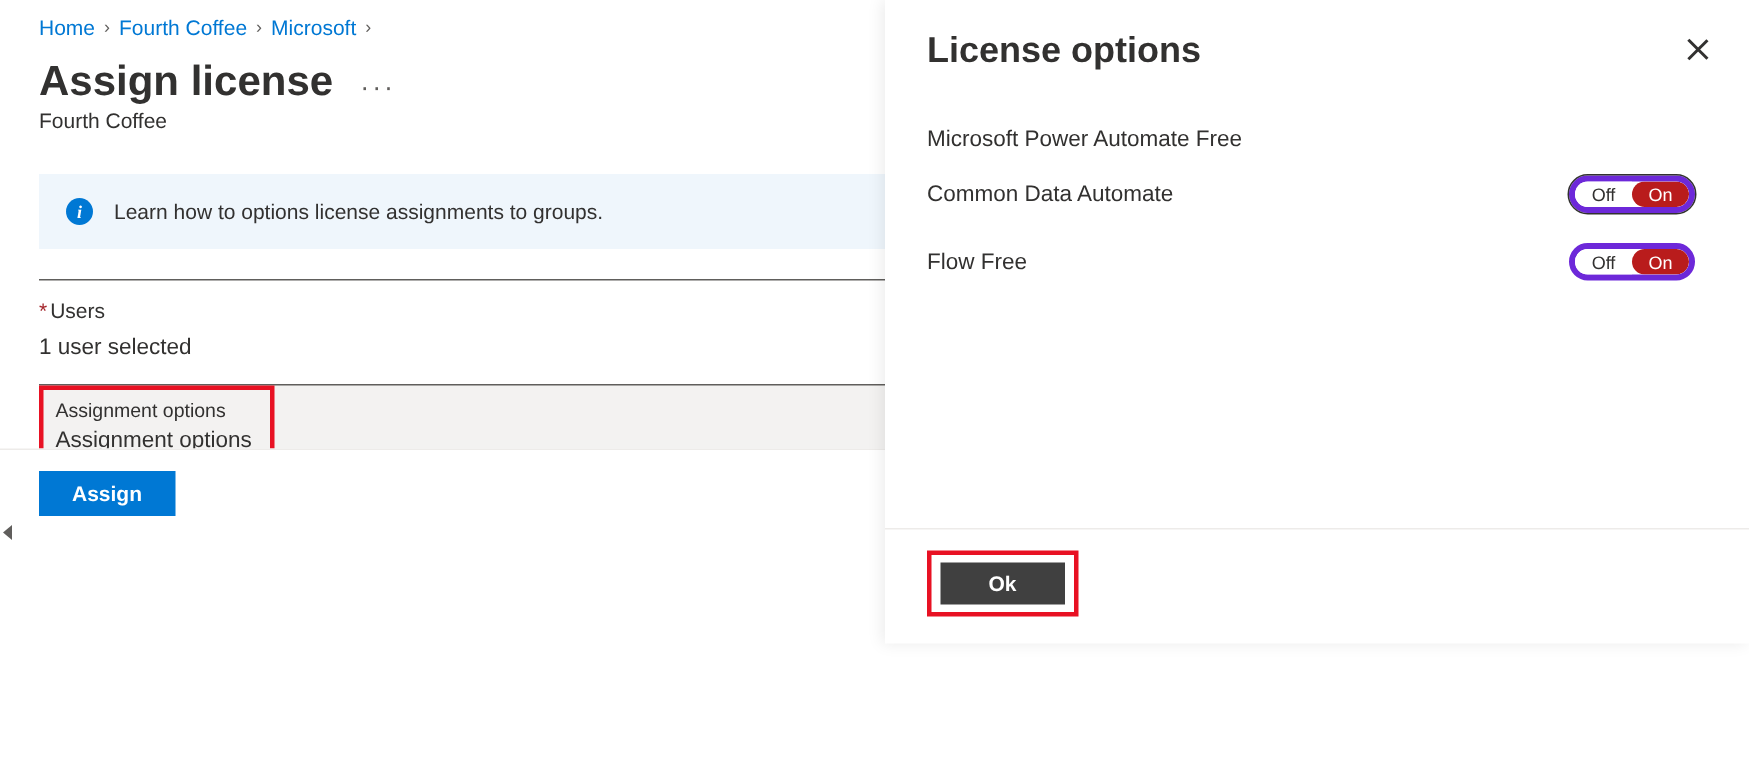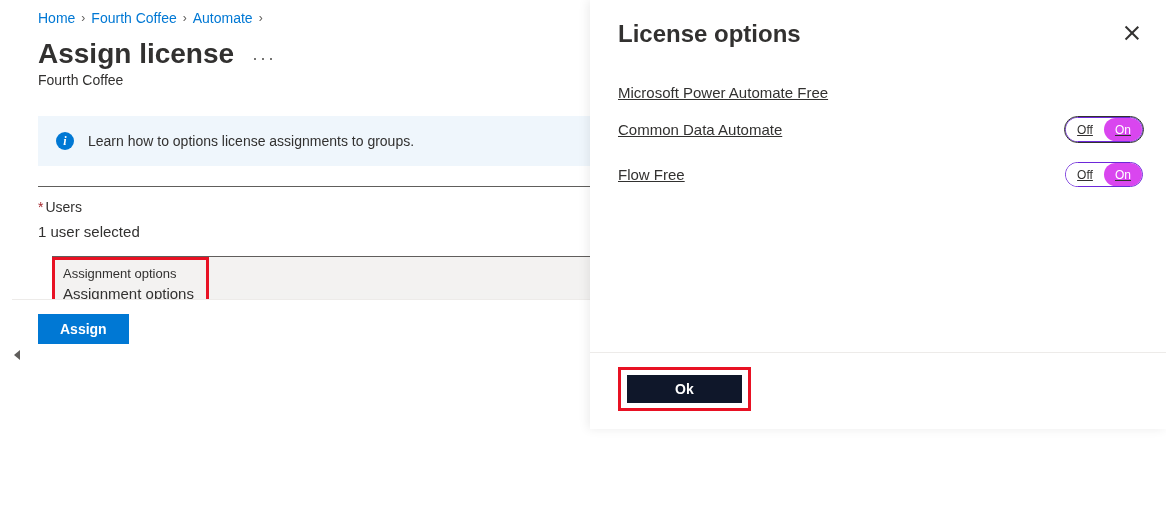--- a/index.html
+++ b/index.html
@@ -12,21 +12,21 @@
       font-size: 14px;
       color: #323130;
       background: #ffffff;
       width: 1166px;
       height: 516px;
       position: relative;
       overflow: hidden;
     }
     .main-panel {
       position: absolute;
-      left: 12px;
+      left: 0;
       top: 0;
       width: 590px;
       height: 362px;
       padding: 10px 0 0 0;
     }
     .breadcrumb {
       display: flex;
       align-items: center;
       gap: 6px;
       padding: 0 26px 8px 26px;
@@ -106,21 +106,21 @@
     }
     .field-label .required {
       color: #a4262c;
       margin-right: 2px;
     }
     .field-value {
       font-size: 15px;
       color: #323130;
     }
     .assignment-section {
-      margin-left: 40px;
+      margin-left: 26px;
       border-top: 1px solid #605e5c;
       border-bottom: 1px solid #605e5c;
       background: #f3f2f1;
       padding: 0;
     }
     .assignment-inner {
       border: 3px solid #e81123;
       display: inline-block;
       padding: 6px 12px 8px 8px;
       margin: 0;
@@ -187,57 +187,56 @@
       position: absolute;
       left: 7px;
       top: -2px;
       width: 1.5px;
       height: 18px;
       background: #323130;
     }
     .close-btn::before { transform: rotate(45deg); }
     .close-btn::after { transform: rotate(-45deg); }
     .panel-body {
-      padding: 26px 23px 0 28px;
-      text-decoration: underline;
+      padding: 26px 36px 0 28px;
     }
     .service-heading {
       font-size: 15px;
       color: #323130;
       margin-bottom: 16px;
     }
     .toggle-row {
       display: flex;
       align-items: center;
       justify-content: space-between;
       margin-bottom: 20px;
     }
     .toggle-label {
       font-size: 15px;
       color: #323130;
     }
     .toggle-group {
       display: flex;
-      border: 1px solid #6d28d9;
+      border: 4px solid #6d28d9;
       border-radius: 14px;
       overflow: hidden;
       height: 25px;
     }
     .toggle-btn {
       width: 38px;
       display: flex;
       align-items: center;
       justify-content: center;
       font-size: 12px;
       cursor: pointer;
       background: #ffffff;
       color: #323130;
     }
     .toggle-btn.active {
-      background: #d946ef;
+      background: #b91c1c;
       color: #ffffff;
       border-radius: 12px;
     }
     .toggle-group.focused {
       outline: 1px solid #323130;
       outline-offset: 0px;
     }
     .panel-footer {
       position: absolute;
       left: 0;
@@ -245,24 +244,24 @@
       width: 100%;
       border-top: 1px solid #edebe9;
       padding: 14px 28px 18px 28px;
     }
     .ok-wrap {
       border: 3px solid #e81123;
       display: inline-block;
       padding: 5px 6px;
     }
     .btn-ok {
-      background: #0f172a;
+      background: #404040;
       color: #ffffff;
       border: none;
-      padding: 6px 48px;
+      padding: 6px 32px;
       font-size: 14px;
       font-weight: 600;
       cursor: pointer;
       font-family: inherit;
     }
     .scroll-arrow {
       position: absolute;
       left: 2px;
       bottom: 2px;
       width: 0;
@@ -274,21 +273,21 @@
   </style>
 </head>
 <body>
 
 <div class="main-panel">
   <nav class="breadcrumb">
     <a>Home</a>
     <span class="sep">›</span>
     <a>Fourth Coffee</a>
     <span class="sep">›</span>
-    <a>Automate</a>
+    <a>Microsoft</a>
     <span class="sep">›</span>
   </nav>
 
   <div class="page-title-row">
     <h1 class="page-title">Assign license</h1>
     <span class="more-dots">···</span>
   </div>
   <div class="subtitle">Fourth Coffee</div>
 
   <div class="info-banner">

